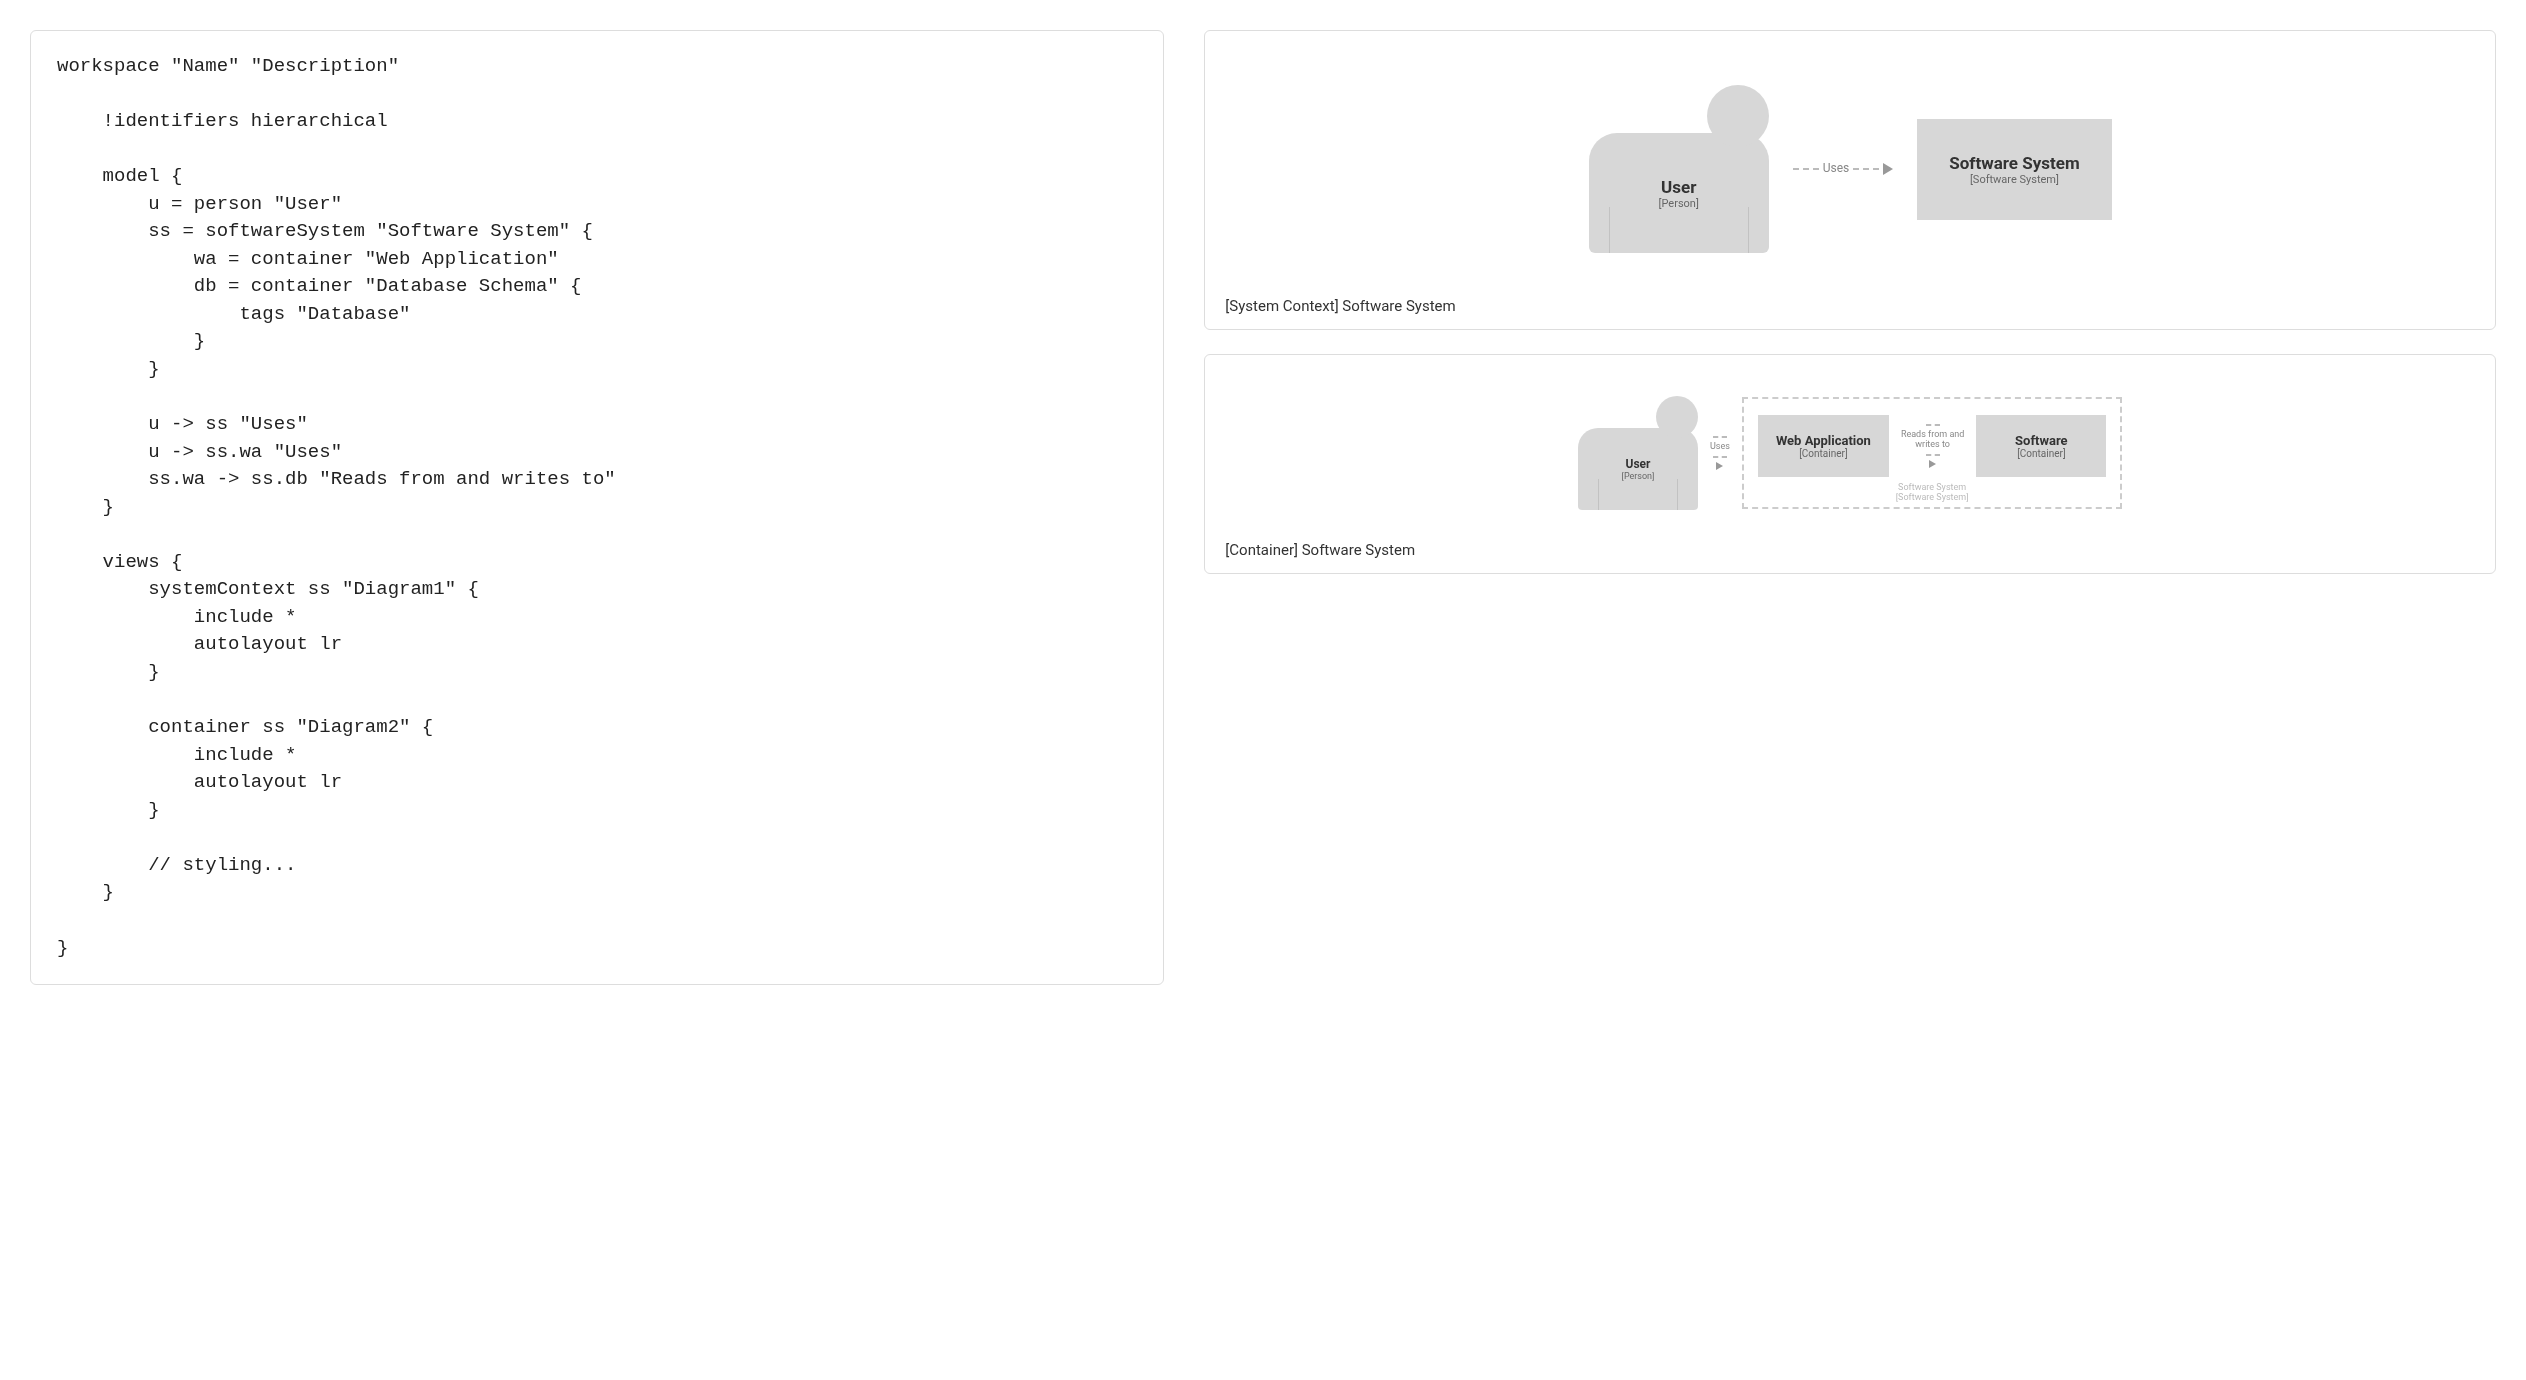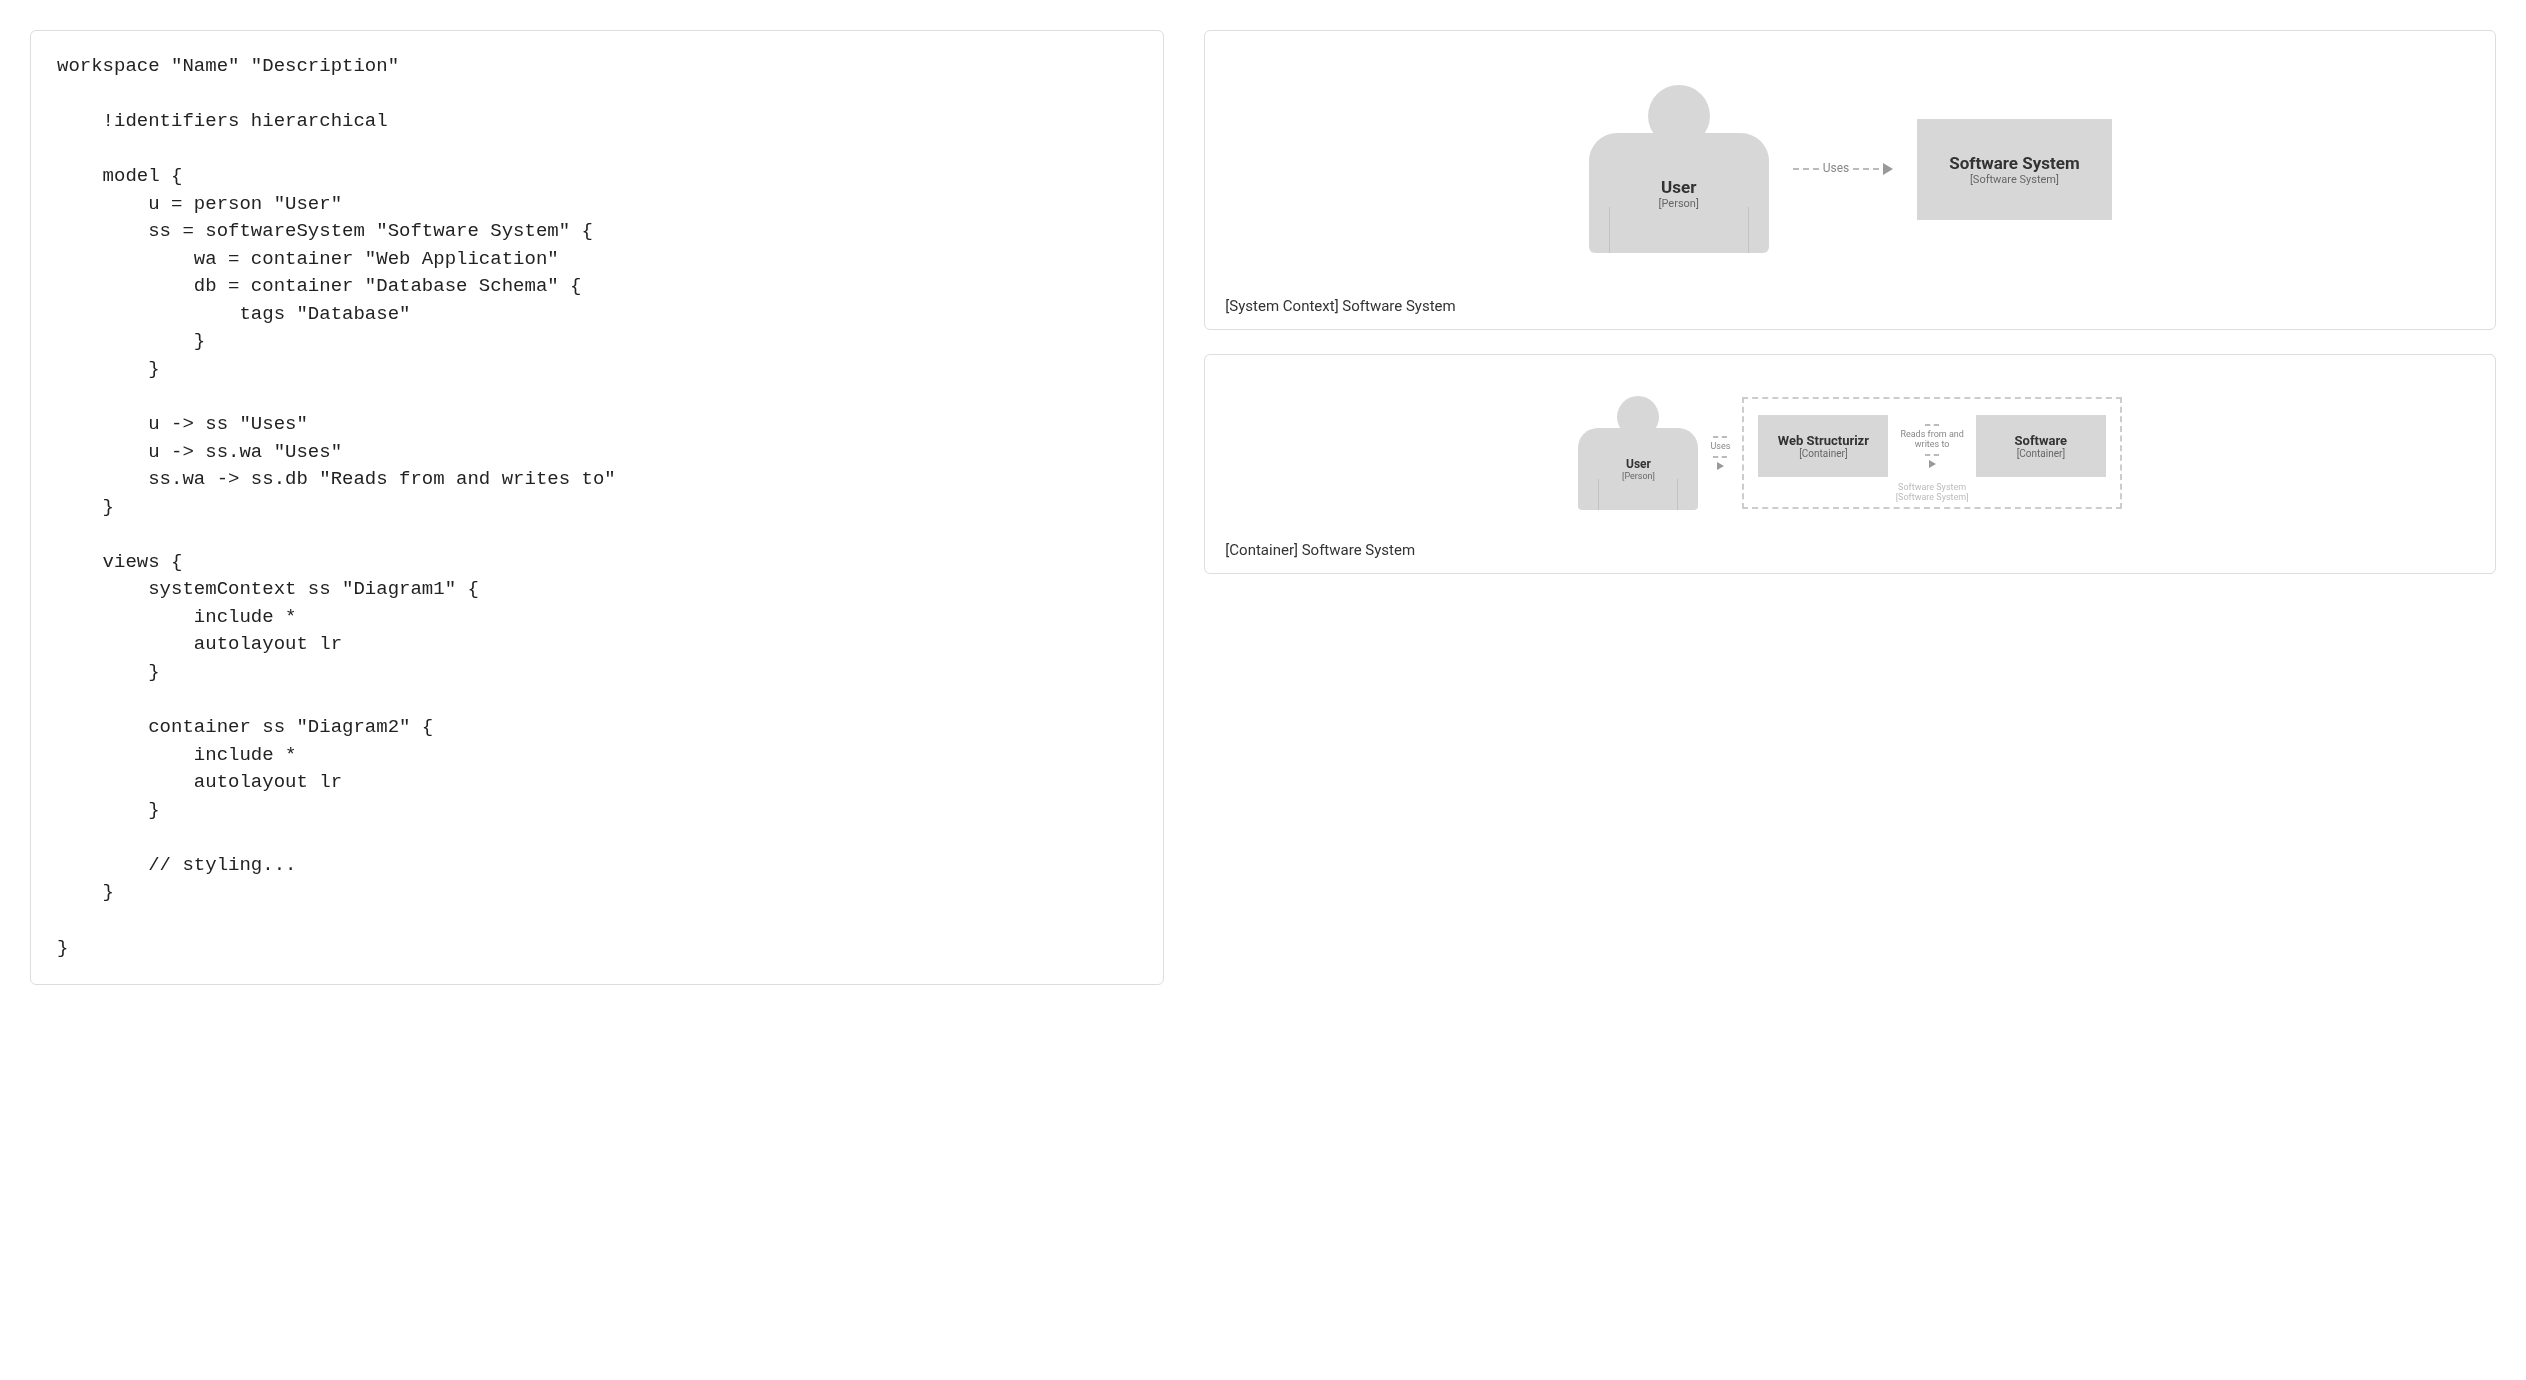--- a/index.html
+++ b/index.html
@@ -39,21 +39,21 @@
     min-height: 240px;
   }
   .diagram-stage.small { min-height: 160px; gap: 12px; }
   .caption {
     font-size: 15px;
     color: #333;
     margin-top: 8px;
   }
 
   
-  .person { display:flex; flex-direction:column; align-items:center; }
+  .person { display:flex; flex-direction:column; align-items:flex-end; }
   .person .head {
     width: 62px; height: 62px; border-radius: 50%;
     background: #d7d7d7; margin-bottom: -14px; z-index:2;
     position: relative;
   }
   .person.sm .head { width: 42px; height: 42px; margin-bottom:-10px;}
   .person .body {
     width: 180px; height: 120px; background:#d7d7d7;
     border-radius: 28px 28px 6px 6px;
     display:flex; flex-direction:column; align-items:center; justify-content:center;
@@ -188,21 +188,21 @@
         </div>
       </div>
       <div class="connector sm">
         <span class="dash"></span>
         <span class="lbl">Uses</span>
         <span class="dash"></span>
         <span class="arrowhead"></span>
       </div>
       <div class="boundary">
         <div class="box sm">
-          <div class="title">Web Structurizr</div>
+          <div class="title">Web Application</div>
           <div class="sub">[Container]</div>
         </div>
         <div class="connector sm">
           <span class="dash"></span>
           <span class="lbl">Reads from and
 writes to</span>
           <span class="dash"></span>
           <span class="arrowhead"></span>
         </div>
         <div class="box sm">

